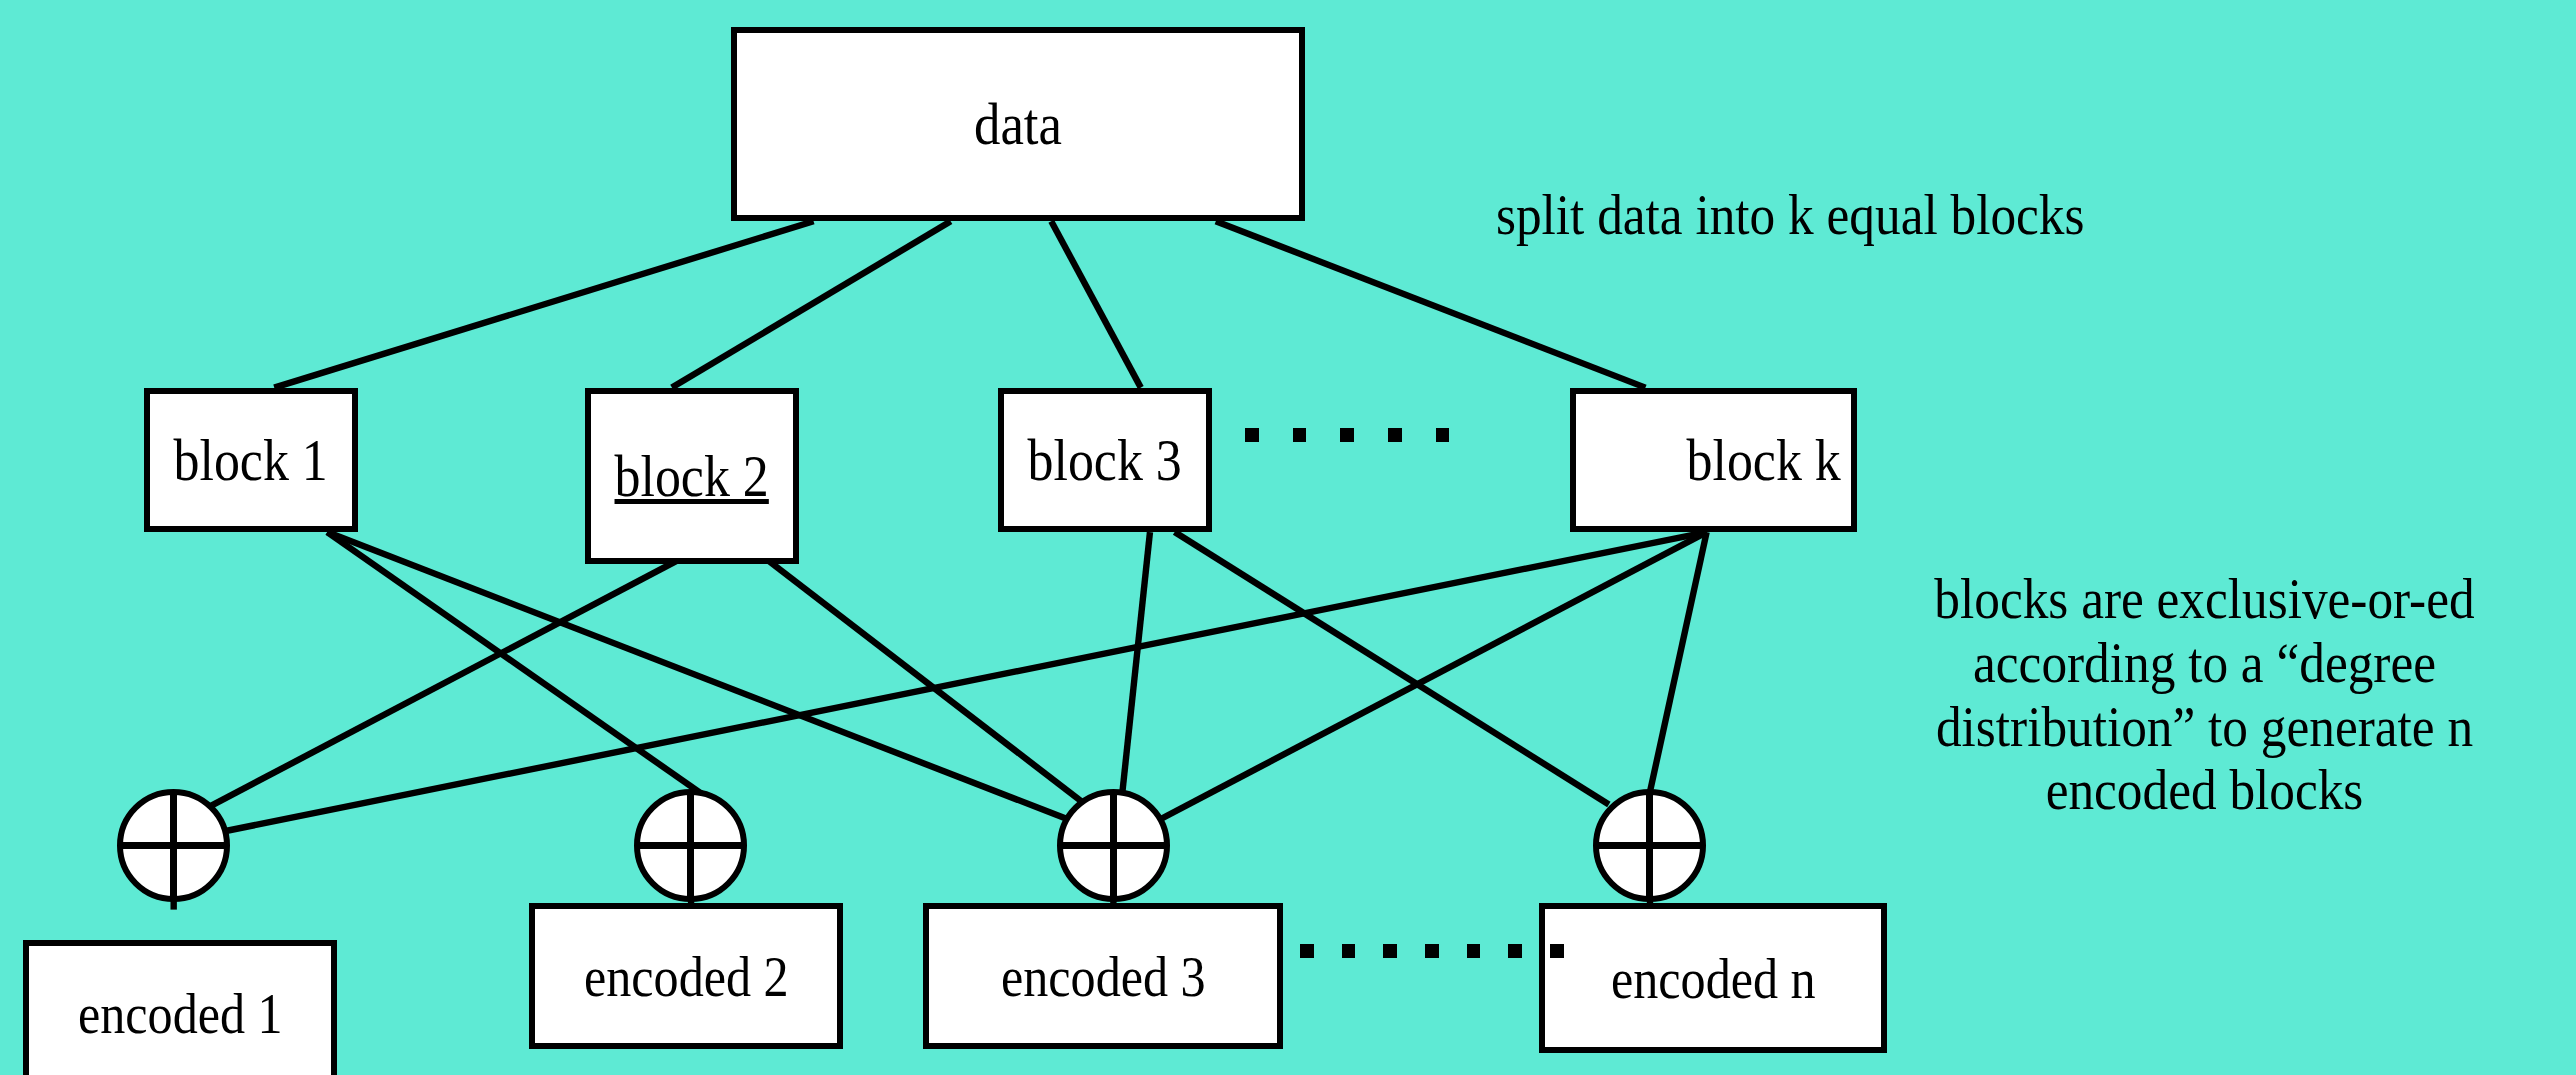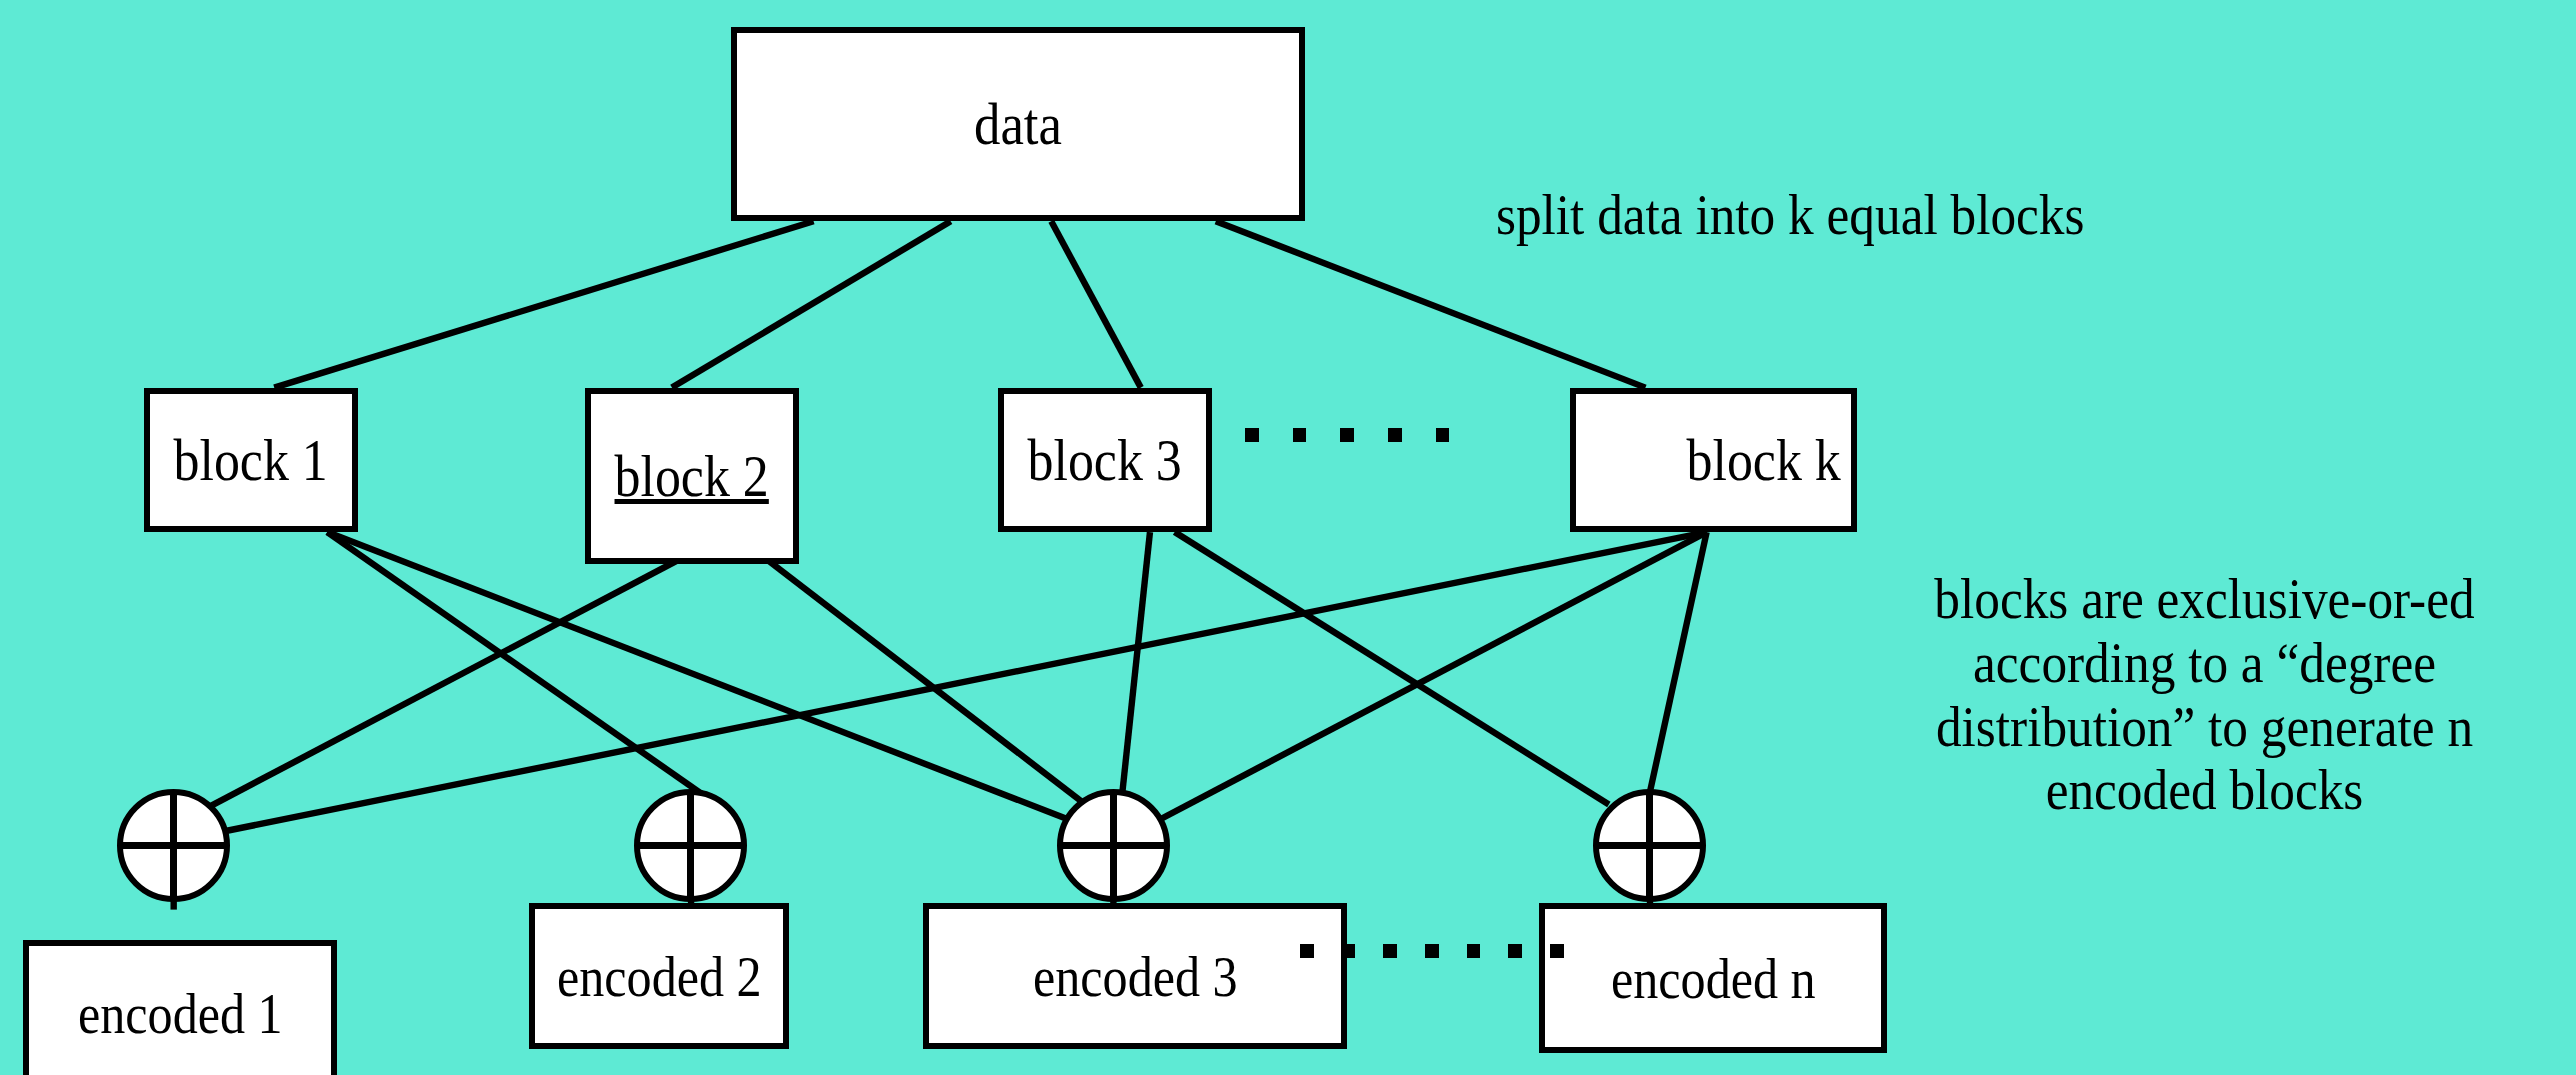--- a/index.html
+++ b/index.html
@@ -131,24 +131,24 @@
     </div>
 
   <div class="xor" id="xor-0" style="left: 117px; top: 789px; width: 113px; height: 113px;"></div>
   <div class="xor" id="xor-1" style="left: 634px; top: 789px; width: 113px; height: 113px;"></div>
   <div class="xor" id="xor-2" style="left: 1057px; top: 789px; width: 113px; height: 113px;"></div>
   <div class="xor" id="xor-3" style="left: 1593px; top: 789px; width: 113px; height: 113px;"></div>
 
   <div class="node-box enc-box" id="enc-0" style="left: 23px; top: 903px; width: 314px; height: 146px; margin-top: 37px;">
     <span>encoded 1</span>
   </div>
-  <div class="node-box enc-box" id="enc-1" style="left: 529px; top: 903px; width: 260px; height: 146px;">
+  <div class="node-box enc-box" id="enc-1" style="left: 529px; top: 903px; width: 314px; height: 146px;">
     <span>encoded 2</span>
   </div>
-  <div class="node-box enc-box" id="enc-2" style="left: 923px; top: 903px; width: 424px; height: 146px;">
+  <div class="node-box enc-box" id="enc-2" style="left: 923px; top: 903px; width: 360px; height: 146px;">
     <span>encoded 3</span>
   </div>
   <div class="node-box enc-box" id="enc-3" style="left: 1539px; top: 903px; width: 348px; height: 150px;">
     <span>encoded n</span>
   </div>
 
   <div class="dots" id="dots-enc">
       <i></i>
       <i></i>
       <i></i>

